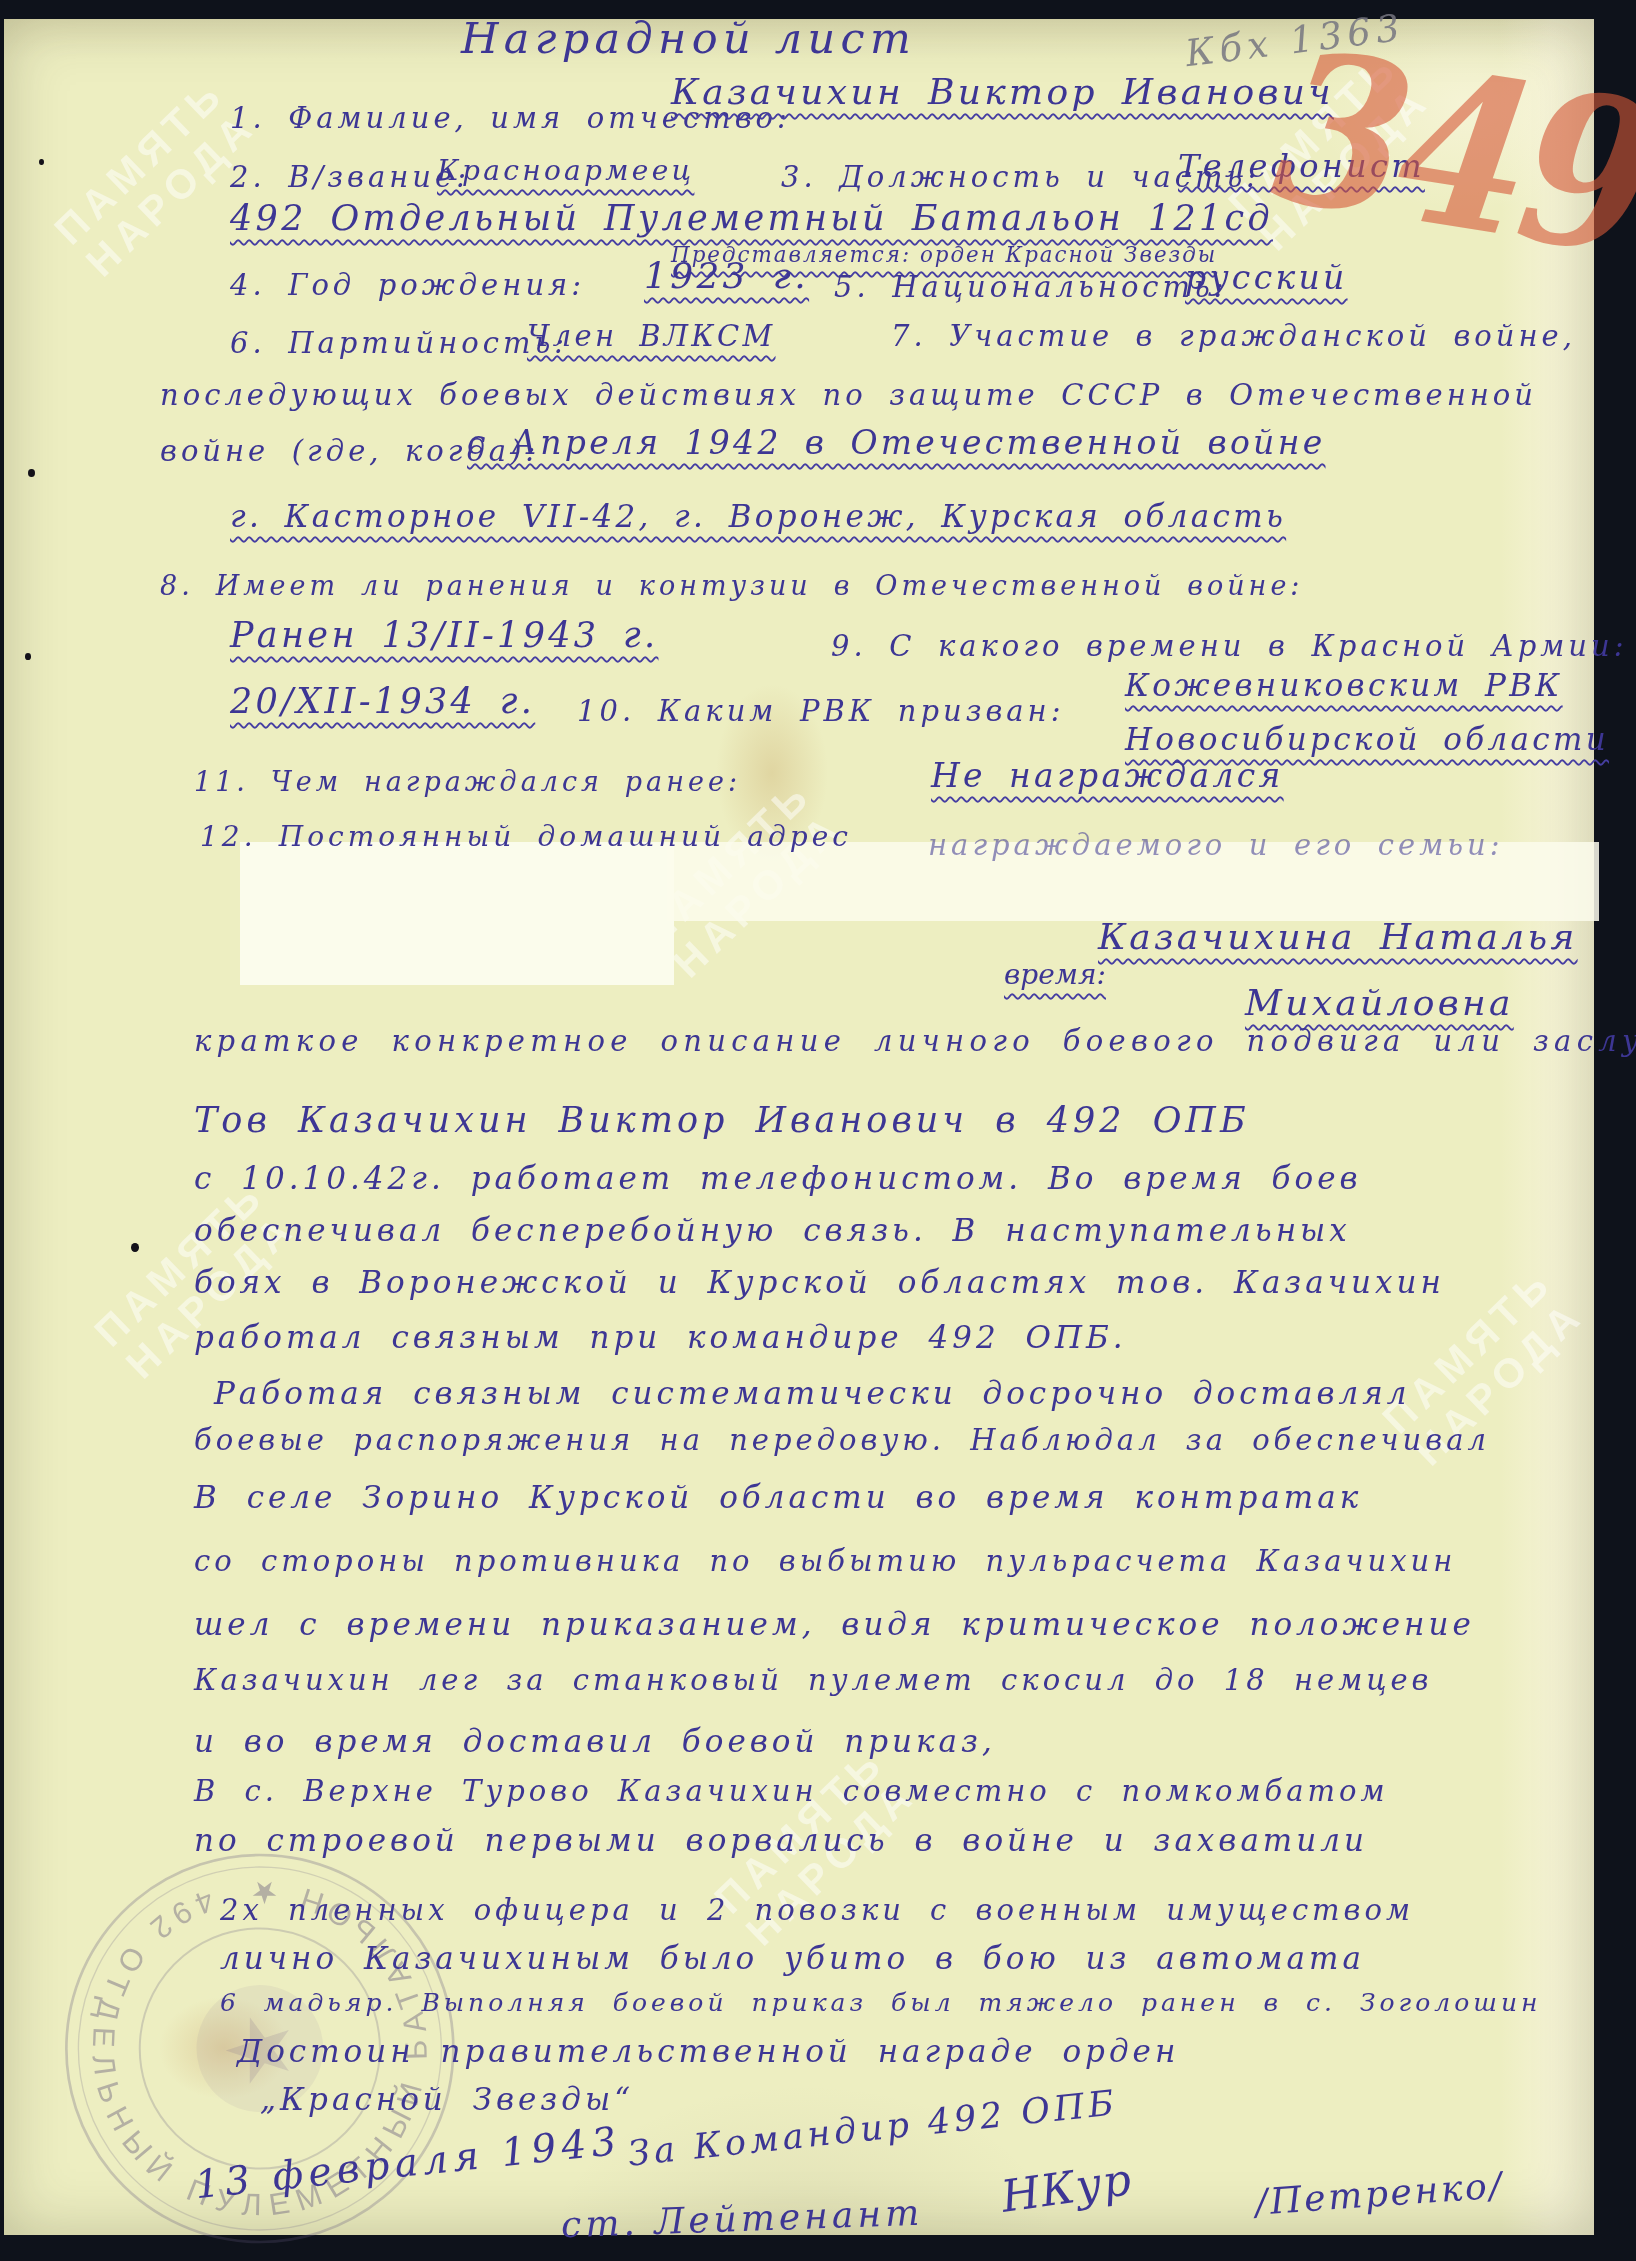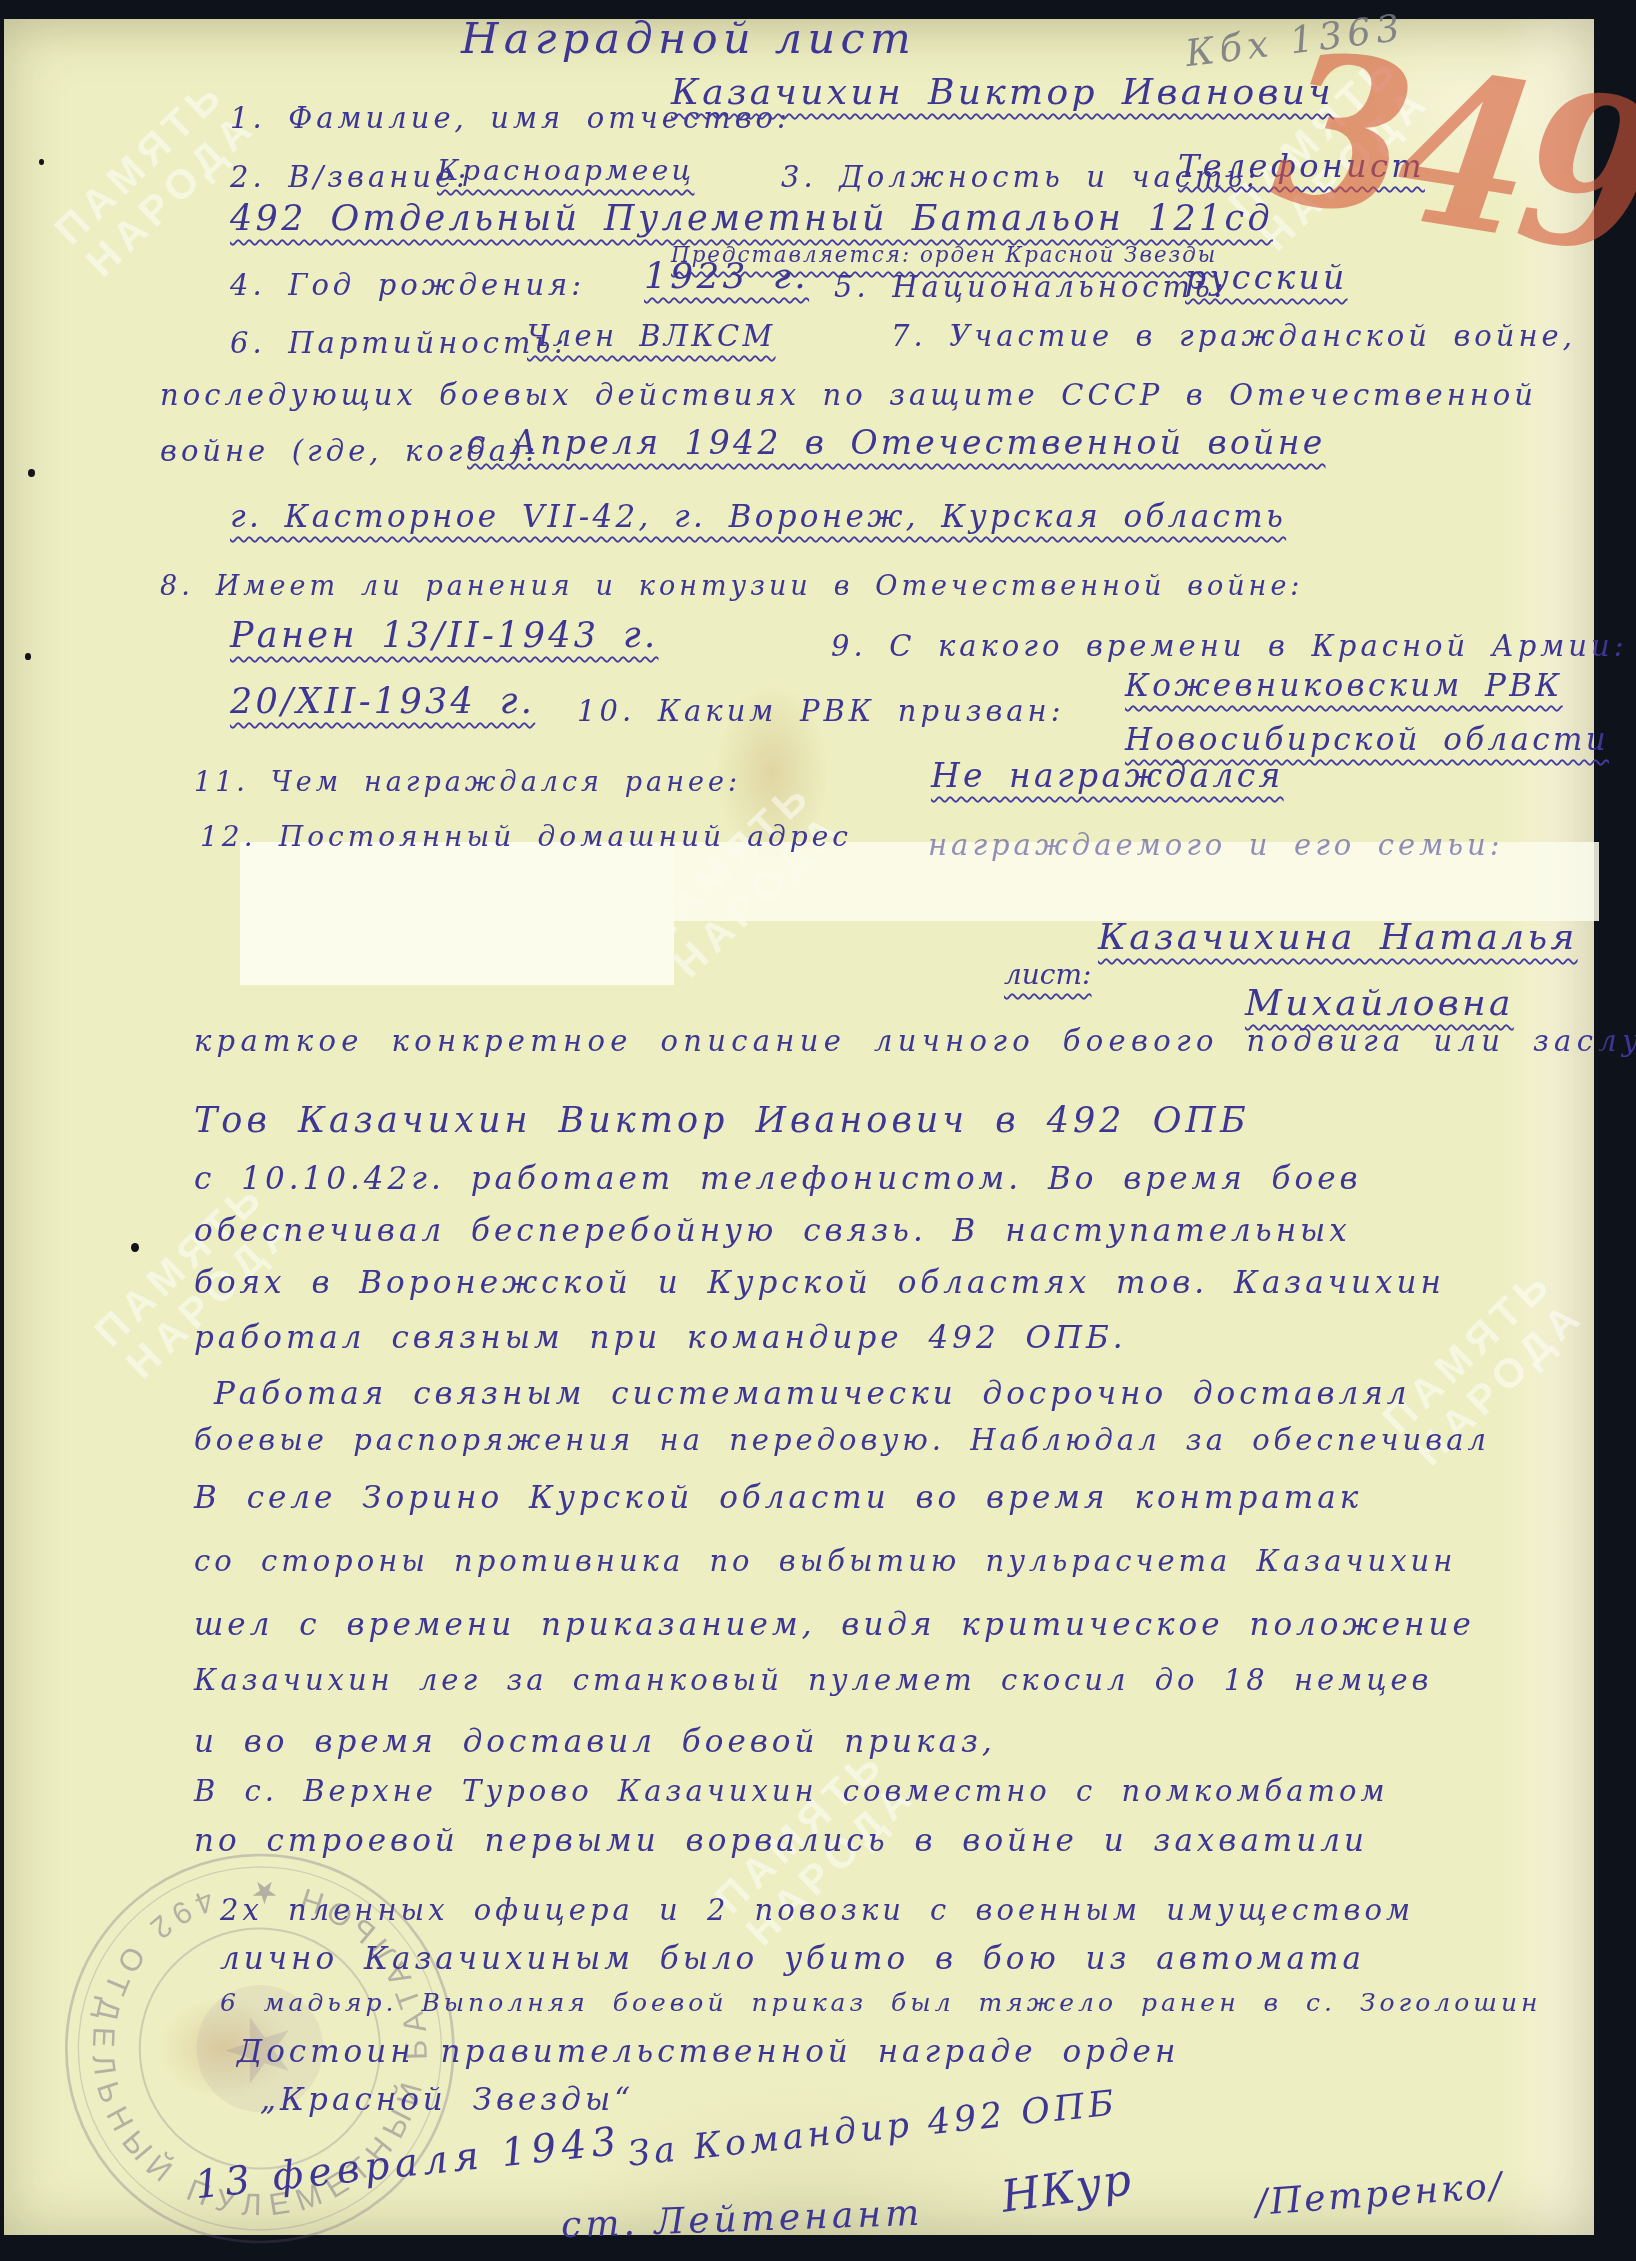--- a/index.html
+++ b/index.html
@@ -144,21 +144,21 @@
 <div class="hw lbl" style="left:577px;top:694px">10. Каким РВК призван:</div>
 <div class="hw val wavy" style="left:1125px;top:667px;font-size:31px">Кожевниковским РВК</div>
 <div class="hw val wavy" style="left:1125px;top:721px;font-size:31px">Новосибирской области</div>
 
 <div class="hw lbl" style="left:194px;top:766px;font-size:27px">11. Чем награждался ранее:</div>
 <div class="hw val wavy" style="left:931px;top:756px;font-size:33px">Не награждался</div>
 
 <div class="hw lbl" style="left:200px;top:820px;font-size:28px">12. Постоянный домашний адрес</div>
 <div class="hw lbl faded" style="left:928px;top:828px">награждаемого и его семьи:</div>
 
-<div class="hw wavy" style="left:1004px;top:958px;font-size:28px">лист:</div>
+<div class="hw wavy" style="left:1004px;top:958px;font-size:28px">время:</div>
 <div class="hw val wavy" style="left:1098px;top:916px;font-size:36px">Казачихина Наталья</div>
 <div class="hw val wavy" style="left:1245px;top:982px;font-size:36px">Михайловна</div>
 
 <div class="hw" style="left:194px;top:1024px;font-size:29px;letter-spacing:5.3px;word-spacing:13.3px">краткое конкретное описание личного боевого подвига или заслуг</div>
 <div class="squig" style="left:167px;top:1059px;width:1435px"></div>
 <div class="squig" style="left:167px;top:1073px;width:1435px"></div>
 
 <div class="hw body" style="left:194px;top:1100px;font-size:35px">Тов Казачихин Виктор Иванович в 492 ОПБ</div>
 <div class="hw body" style="left:194px;top:1160px">с 10.10.42г. работает телефонистом. Во время боев</div>
 <div class="hw body" style="left:194px;top:1212px">обеспечивал бесперебойную связь. В наступательных</div>

